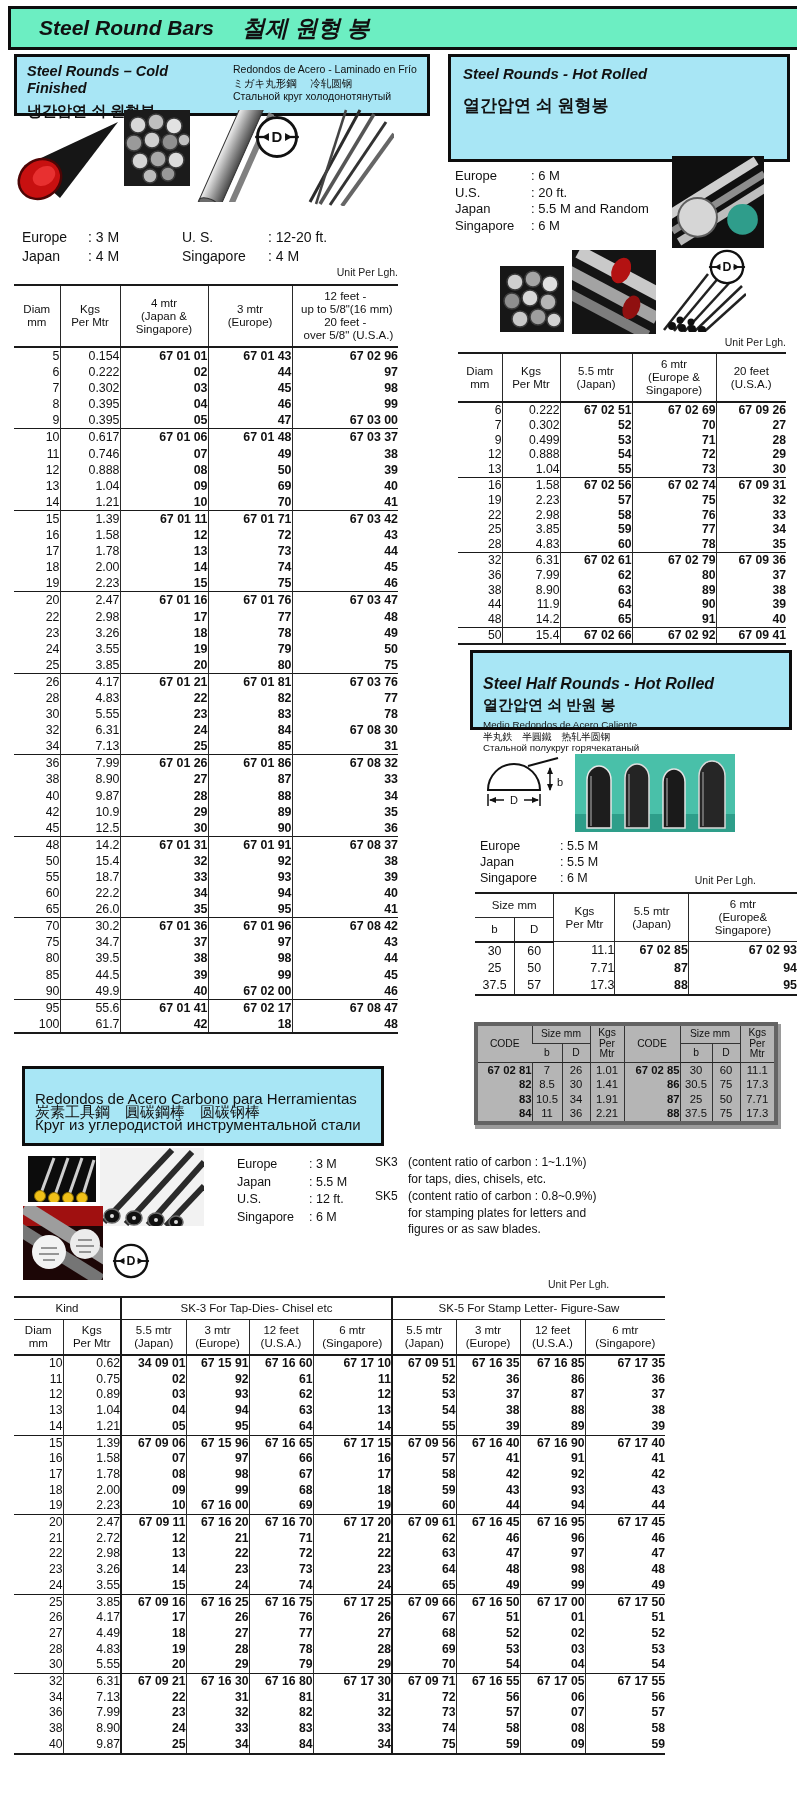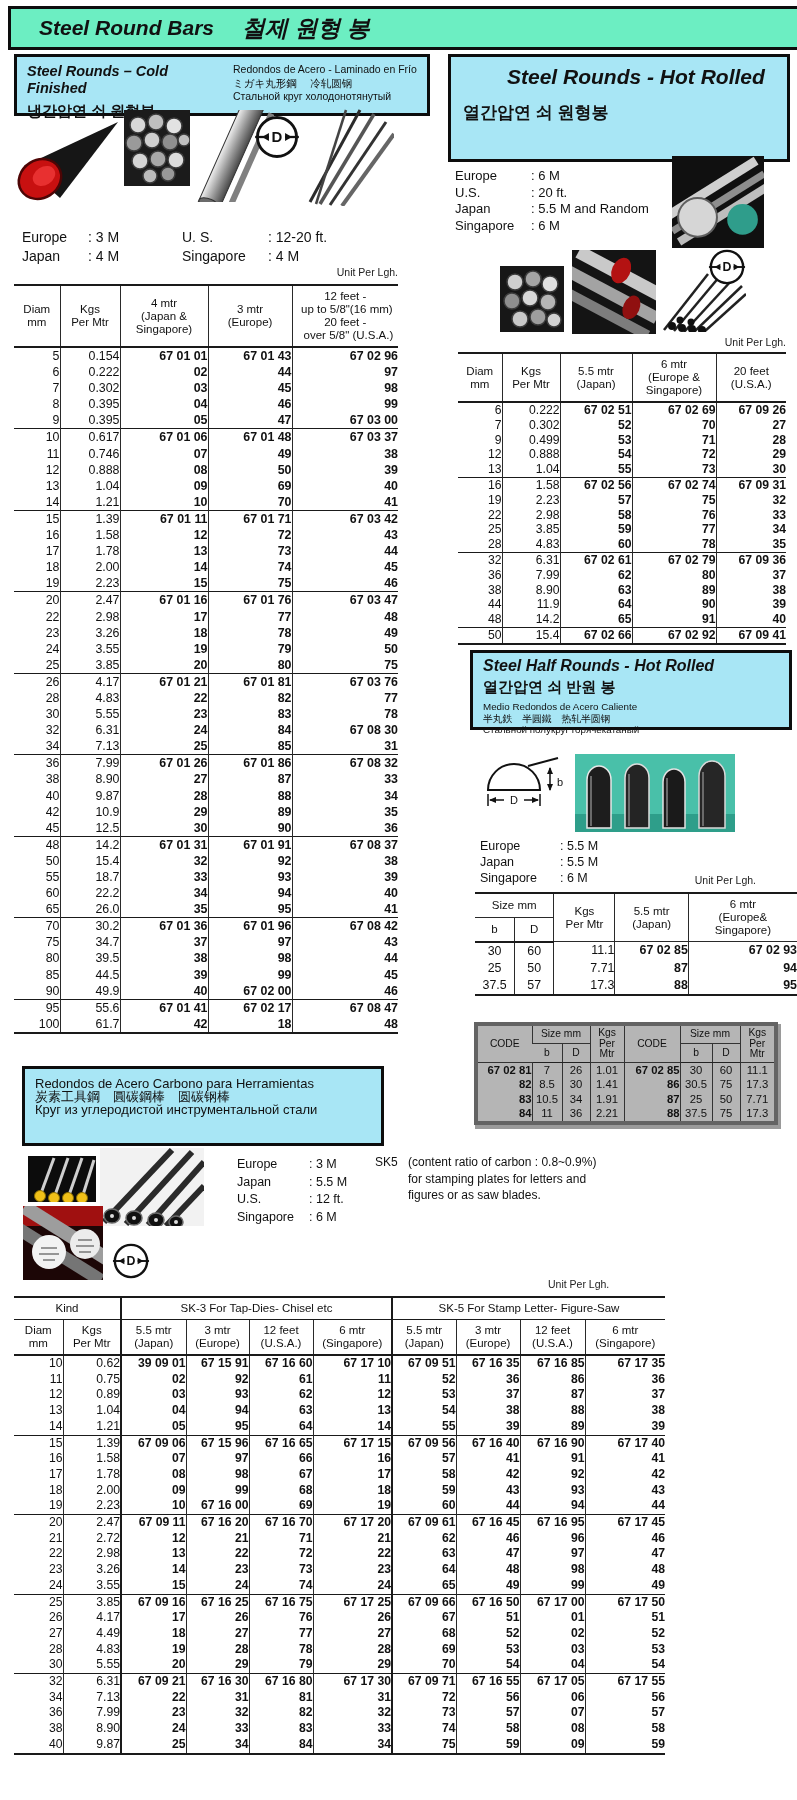--- a/index.html
+++ b/index.html
@@ -12,32 +12,32 @@
   .hdrbar .en{font-style:italic;font-weight:bold;font-size:21px;}
   .hdrbar .ko{font-weight:bold;font-size:23px;font-style:italic;}
   
   .cyanbox{background:#a8e6f5;border:3px solid #0d0d0d;box-sizing:border-box;}
   .coldbox{left:14px;top:54px;width:416px;height:62px;display:flex;padding:6px 8px 4px 10px;gap:10px;}
   .coldbox .c1{width:196px;}
   .coldbox .t-en{font-style:italic;font-weight:bold;font-size:14.5px;line-height:17px;}
   .coldbox .t-ko{font-weight:bold;font-size:15px;margin-top:5px;}
   .subs{font-size:10.5px;line-height:13.5px;}
   .hotbox{left:448px;top:54px;width:342px;height:108px;padding:8px 12px;}
-  .hotbox .t-en{font-style:italic;font-weight:bold;font-size:21px;margin-left:44px;}
+  .hotbox .t-en{font-style:italic;font-weight:bold;font-size:15px;}
   .hotbox .t-ko{font-weight:bold;font-size:17px;margin-top:12px;}
   .hotbox .subs{margin-top:7px;font-size:10.5px;line-height:13px;}
-  .halfbox{left:470px;top:650px;width:322px;height:80px;padding:4px 10px;}
+  .halfbox{left:470px;top:650px;width:322px;height:80px;padding:22px 10px;}
   .halfbox .t-en{font-style:italic;font-weight:bold;font-size:16px;}
   .halfbox .t-ko{font-weight:bold;font-size:15px;margin-top:3px;}
   .halfbox .subs{margin-top:4px;font-size:9.8px;line-height:11.5px;}
   .carbbox{left:22px;top:1066px;width:362px;height:80px;padding:5px 10px;}
   .carbbox .row1{display:flex;gap:18px;align-items:baseline;}
   .carbbox .t-en{font-style:italic;font-weight:bold;font-size:18.5px;}
   .carbbox .t-ko{font-weight:bold;font-size:16px;}
-  .carbbox .subs{margin-top:3px;font-size:13px;line-height:13px;}
+  .carbbox .subs{margin-top:18px;font-size:15px;line-height:13px;}
   
   .lrow{display:flex;}
   .lrow .lab{display:inline-block;}
   .coldlen{left:22px;top:228px;width:370px;display:grid;grid-template-columns:160px 1fr;
            font-size:14px;line-height:19px;}
   .coldlen .lab{width:66px;}
   .coldlen .lab2{width:86px;}
   .hotlen{left:455px;top:168px;font-size:13px;line-height:16.5px;}
   .hotlen .lab{width:76px;}
   .halflen{left:480px;top:838px;font-size:12.5px;line-height:16px;}
@@ -996,20 +996,25 @@
         <span>: 12 ft.</span>
       </div>
     <div class="lrow">
         <span class="lab">Singapore</span>
         <span>: 6 M</span>
       </div>
   </div>
 
   <div class="abs sknotes">
     <div class="skrow">
+      <span class="sklabel">SK3</span>
+      <span class="pre">(content ratio of carbon : 1~1.1%)
+for taps, dies, chisels, etc.</span>
+    </div>
+    <div class="skrow">
       <span class="sklabel">SK5</span>
       <span class="pre">(content ratio of carbon : 0.8~0.9%)
 for stamping plates for letters and
 figures or as saw blades.</span>
     </div>
   </div>
 
   <div class="abs unit" style="left:548px;top:1278px">Unit Per Lgh.</div>
 
   <table id="carbTable" class="abs dt">
@@ -1051,21 +1056,21 @@
           <th>12 feet
 (U.S.A.)</th>
           <th>6 mtr
 (Singapore)</th>
         </tr>
       </thead>
       <tbody>
         <tr>
           <td class="num">10</td>
           <td class="num">0.62</td>
-          <td class="code tk">39 09 01</td>
+          <td class="code tk">34 09 01</td>
           <td class="code">67 15 91</td>
           <td class="code">67 16 60</td>
           <td class="code">67 17 10</td>
           <td class="code tk">67 09 51</td>
           <td class="code">67 16 35</td>
           <td class="code">67 16 85</td>
           <td class="code">67 17 35</td>
         </tr>
         <tr>
           <td class="num">11</td>

